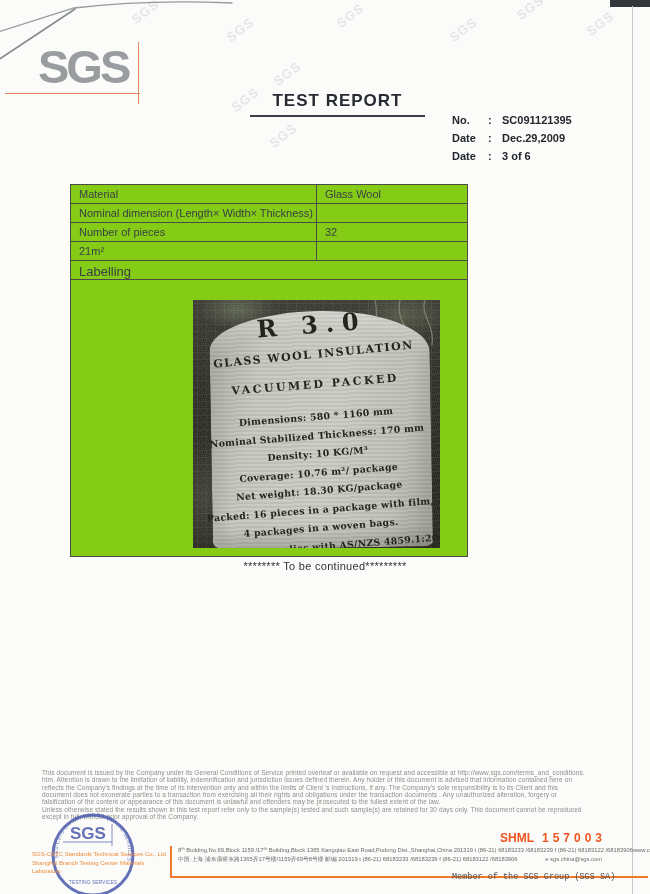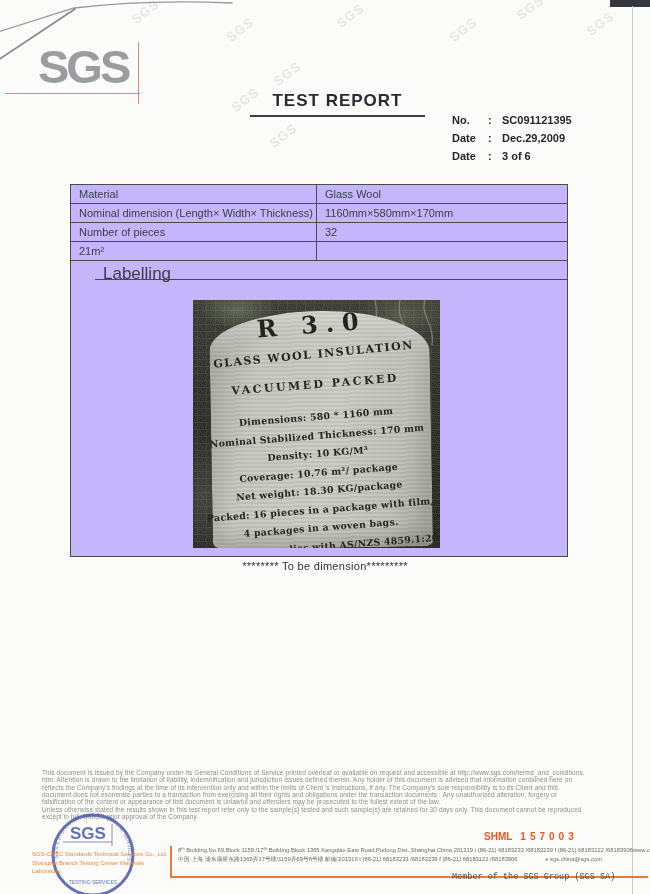--- a/index.html
+++ b/index.html
@@ -24,28 +24,28 @@
           font-size:47px; font-weight:bold; letter-spacing:-3px; color:#999da0;
           line-height:54px; }
   .logo-rule-h { position:absolute; left:5px; top:93px; width:135px; height:1px; background:#e2895f; }
   .logo-rule-v { position:absolute; left:138px; top:42px; width:1px; height:62px; background:#e2895f; }
   .report-title { position:absolute; left:250px; top:91px; width:175px; text-align:center;
           font-size:17px; font-weight:bold; letter-spacing:1px; color:#272b33;
           border-bottom:2px solid #3a3f45; padding-bottom:4px; }
   .meta { position:absolute; left:452px; top:111px; font-size:11px; font-weight:bold; color:#23272e; }
   .meta-row { display:grid; grid-template-columns:36px 14px auto; height:18px; line-height:18px; }
   
-  .spec-table { position:absolute; left:70px; top:184px; width:498px; height:373px;
-          border:1.5px solid #4b4b4b; background:#c4b5fd; }
+  .spec-table { position:absolute; left:70px; top:184px; width:398px; height:373px;
+          border:1.5px solid #4b4b4b; background:#84cc16; }
   .t-row { display:grid; grid-template-columns:246px auto; height:19px;
           border-bottom:1px solid #4b4b4b; font-size:11px; color:#3b4046; }
   .t-row .cell { padding:2.5px 0 0 8px; overflow:hidden; white-space:nowrap; }
   .t-row .cell:first-child { border-right:1px solid #4b4b4b; }
-  .t-labelling { height:19px; border-bottom:1px solid #4b4b4b; font-size:17px;
-          padding:2.5px 0 0 8px; color:#3b4046;margin-left:24px; }
+  .t-labelling { height:19px; border-bottom:1px solid #4b4b4b; font-size:13px;
+          padding:2.5px 0 0 8px; color:#3b4046; }
   
   .photo { position:absolute; left:122px; top:115px; width:247px; height:248px;
       background:
         radial-gradient(ellipse 60px 30px at 18% 4%, rgba(128,140,110,.55), transparent 65%),
         radial-gradient(ellipse 70px 34px at 85% 6%, rgba(118,128,100,.45), transparent 65%),
         radial-gradient(ellipse 50px 90px at 4% 80%, rgba(110,115,95,.35), transparent 70%),
         linear-gradient(180deg, #3a3a33, #2d2d27 35%, #24241f);
       overflow:hidden; }
   .speckle { position:absolute; inset:0;
       background:repeating-conic-gradient(from 0deg, rgba(195,200,185,.13) 0 7deg,
@@ -77,22 +77,22 @@
       font-size:6.5px; line-height:7.35px; color:#8e8e8e; letter-spacing:.1px; }
   
   .stamp { position:absolute; left:50px; top:812px; opacity:.85; }
   
   .f-company { position:absolute; left:32px; top:850px; font-size:6px; line-height:8.5px;
       color:#ee8b3d; width:140px; }
   .f-div-v { position:absolute; left:170px; top:846px; width:1.5px; height:32px; background:#ee7b2d; }
   .f-addr { position:absolute; left:178px; top:846px; width:424px; font-size:5.8px;
       line-height:9px; color:#6b6b6b; }
   .f-addr-row { display:flex; justify-content:space-between; white-space:nowrap; }
-  .shml { position:absolute; left:484px; top:831px; color:#f0541e; font-weight:bold;
-      font-size:10px; }
+  .shml { position:absolute; left:500px; top:831px; color:#f0541e; font-weight:bold;
+      font-size:12px; }
   .shml .num { letter-spacing:4px; margin-left:8px; }
   .f-rule { position:absolute; left:170px; top:876px; width:478px; height:2px; background:#ee7b2d; }
   .member { position:absolute; left:452px; top:872px; width:196px; font-size:8.5px;
       color:#4f4f4f; text-align:left;font-family:Liberation Mono, monospace; }
 </style>
 </head>
 <body>
 
 <div class="page">
 
@@ -136,21 +136,20 @@
     </div>
   </div>
 
   <div class="spec-table">
     <div class="t-row">
       <div class="cell">Material</div>
       <div class="cell">Glass Wool</div>
     </div>
     <div class="t-row">
       <div class="cell">Nominal dimension (Length× Width× Thickness)</div>
-      <div class="cell">1160mm×580mm×170mm</div>
     </div>
     <div class="t-row">
       <div class="cell">Number of pieces</div>
       <div class="cell">32</div>
     </div>
     <div class="t-row">
       <div class="cell">21m²</div>
     </div>
     <div class="t-labelling">Labelling</div>
 
@@ -169,21 +168,21 @@
         <div class="lbl-spec">Density: 10  KG/M³</div>
         <div class="lbl-spec">Coverage: 10.76  m²/ package</div>
         <div class="lbl-spec">Net weight: 18.30  KG/package</div>
         <div class="lbl-spec">Packed: 16 pieces in a package with film,</div>
         <div class="lbl-spec">4 packages in a woven bags.</div>
         <div class="lbl-spec">This packed complies with AS/NZS 4859.1:2002</div>
       </div>
     </div>
   </div>
 
-  <div class="continued">******** To be dimension*********</div>
+  <div class="continued">******** To be continued*********</div>
 
   <div class="disclaimer">
     <div>This document is issued by the Company under its General Conditions of Service printed overleaf or available on request and accessible at http://www.sgs.com/terms_and_conditions.</div>
     <div>htm. Attention is drawn to the limitation of liability, indemnification and jurisdiction issues defined therein. Any holder of this document is advised that information contained here on</div>
     <div>reflects the Company's findings at the time of its intervention only and within the limits of Client 's instructions, if any. The Company's sole responsibility is to its Client and this</div>
     <div>document does not exonerate parties to a transaction from exercising all their rights and obligations under the transaction documents . Any unauthorized alteration, forgery or</div>
     <div>falsification of the content or appearance of this document is unlawful and offenders may be prosecuted to the fullest extent of the law.</div>
     <div>Unless otherwise stated the results shown in this test report refer only to the sample(s) tested and such sample(s) are retained for 30 days only. This document cannot be reproduced</div>
     <div>except in full, without prior approval of the Company.</div>
   </div>

